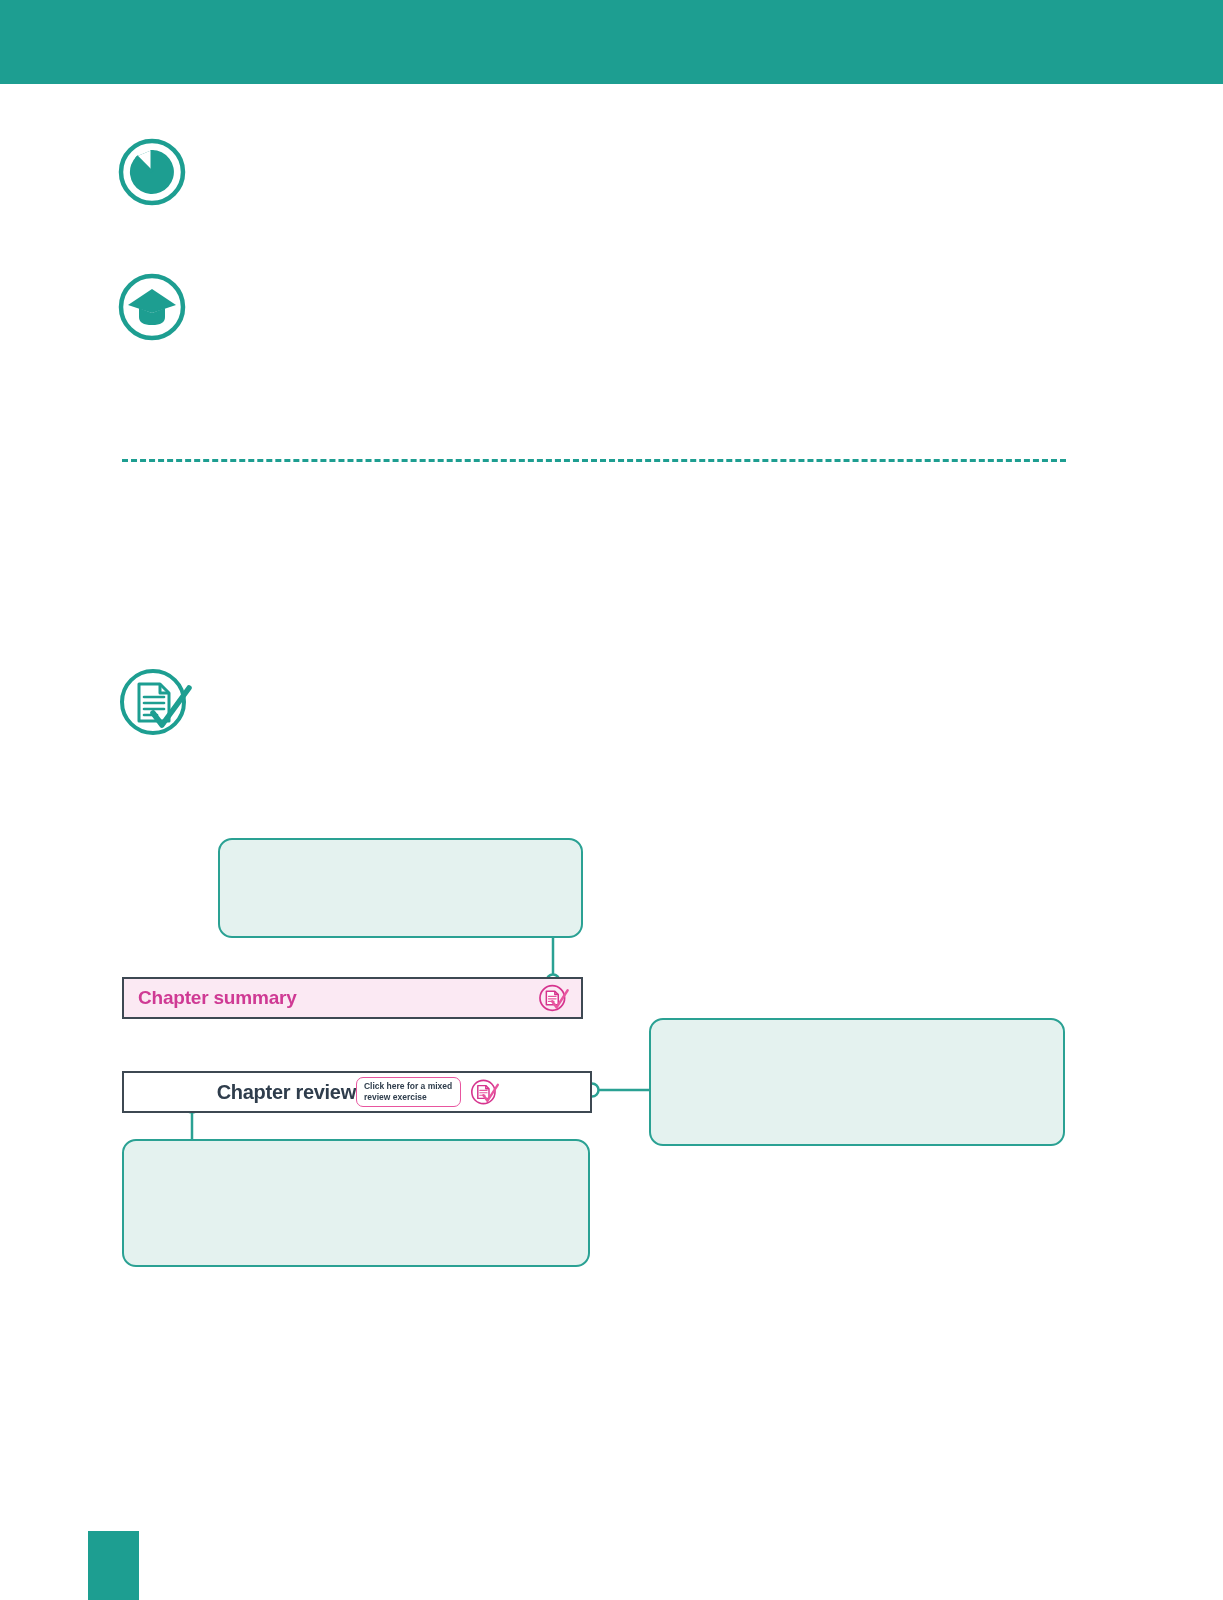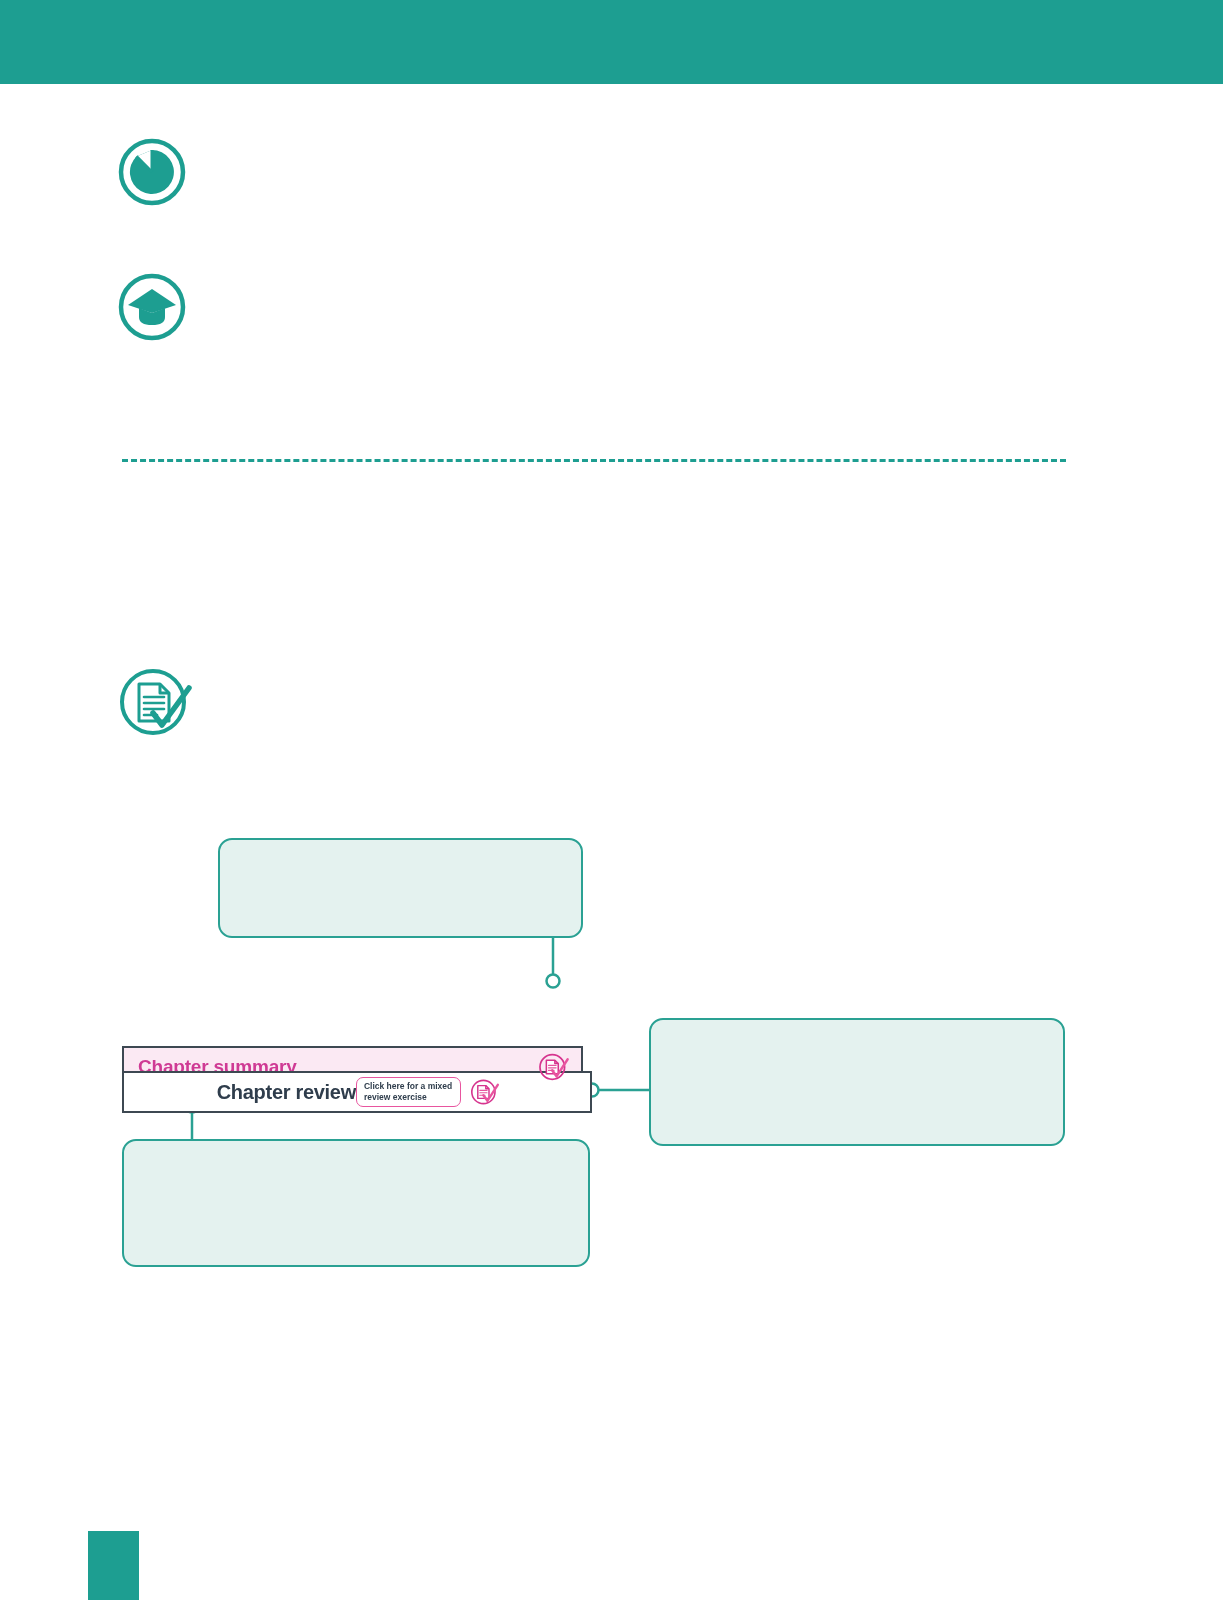--- a/index.html
+++ b/index.html
@@ -67,21 +67,21 @@
     border-radius: 14px;
   }
   #callout-summary { left: 218px; top: 838px;  width: 365px; height: 100px; }
   #callout-right   { left: 649px; top: 1018px; width: 416px; height: 128px; }
   #callout-review  { left: 122px; top: 1139px; width: 468px; height: 128px; }
 
   
   #chapter-summary-bar {
     position: absolute;
     left: 122px;
-    top: 1046px;
+    top: 977px;
     width: 461px;
     height: 42px;
     background: #fbe9f3;
     border: 2px solid #3d4852;
     display: flex;
     align-items: center;
     justify-content: space-between;
     padding: 0 10px 0 14px;
   }
   #chapter-summary-bar .bar-title {

